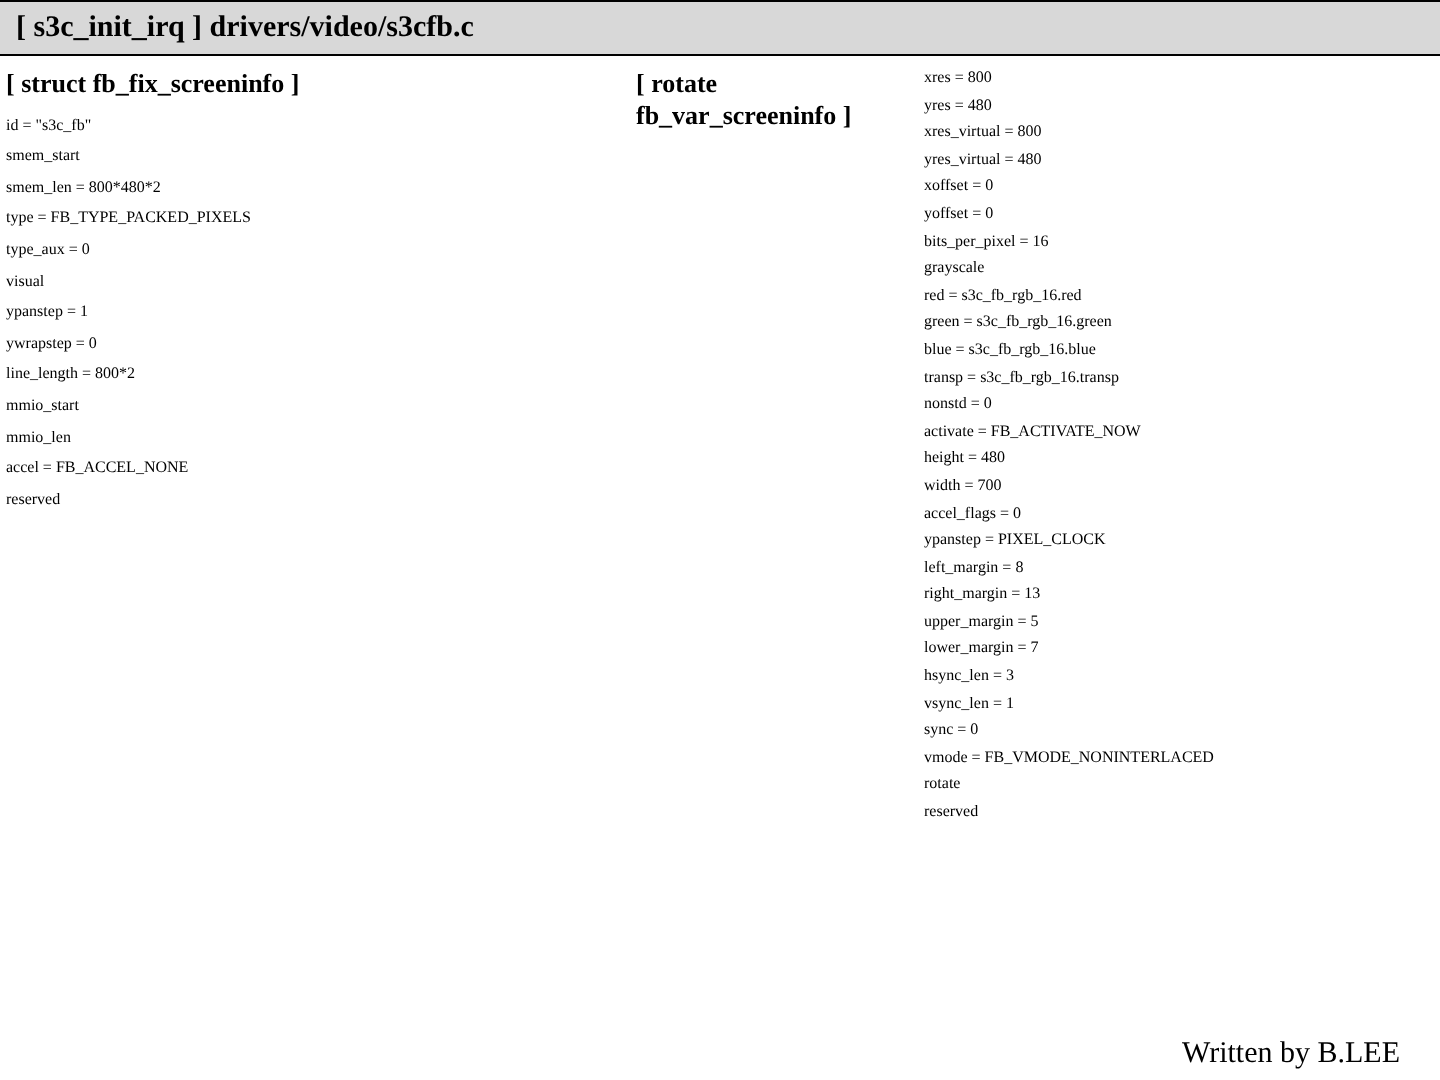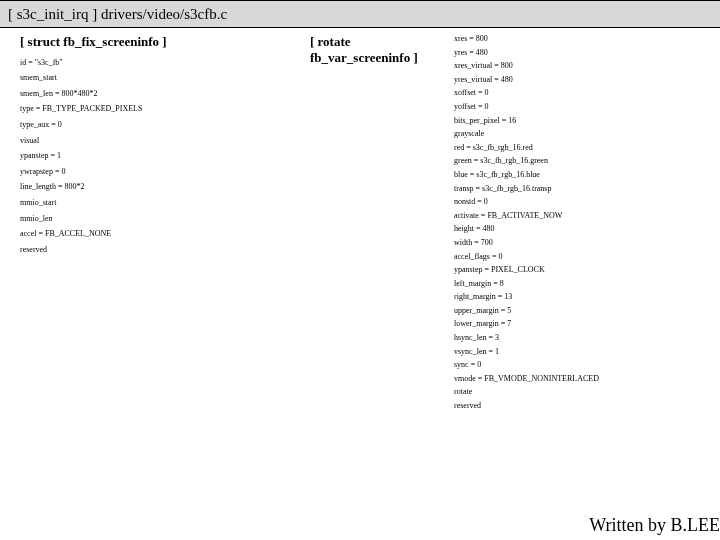--- a/index.html
+++ b/index.html
@@ -10,26 +10,27 @@
     height: 540px;
     position: relative;
     overflow: hidden;
   }
   .header {
     background: #d8d8d8;
     border-top: 1px solid #000;
     border-bottom: 1px solid #000;
     padding: 4px 8px;
     font-size: 15px;
-    font-weight: normal;
+    font-weight: bold;
     line-height: 1.2;
   }
   .cols {
     display: flex;
-    padding: 6px 8px 0 20px;
+    padding: 6px 8px 0 3px;
+    gap: 25px;
   }
   .left {
     width: 290px;
     padding-right: 10px;
   }
   .right {
     flex: 1;
   }
   .subhead {
     font-weight: bold;
@@ -49,22 +50,22 @@
     font-size: 8px;
     line-height: 1.2;
     margin-bottom: 4px;
   }
   .rcol {
     margin-left: 4px;
   }
   .footer {
     position: absolute;
     bottom: 4px;
-    right: 0;
-    font-size: 18px;
+    right: 20px;
+    font-size: 15px;
   }
 </style>
 </head>
 <body>
 
 <div class="header">[ s3c_init_irq ] drivers/video/s3cfb.c</div>
 
 <div class="cols">
 
   <div class="left">

